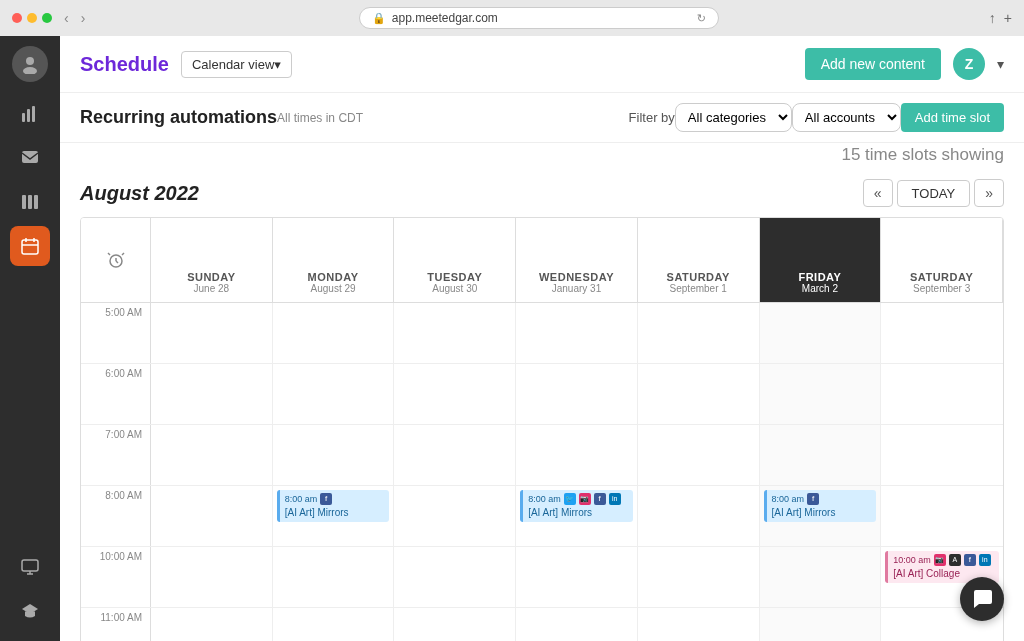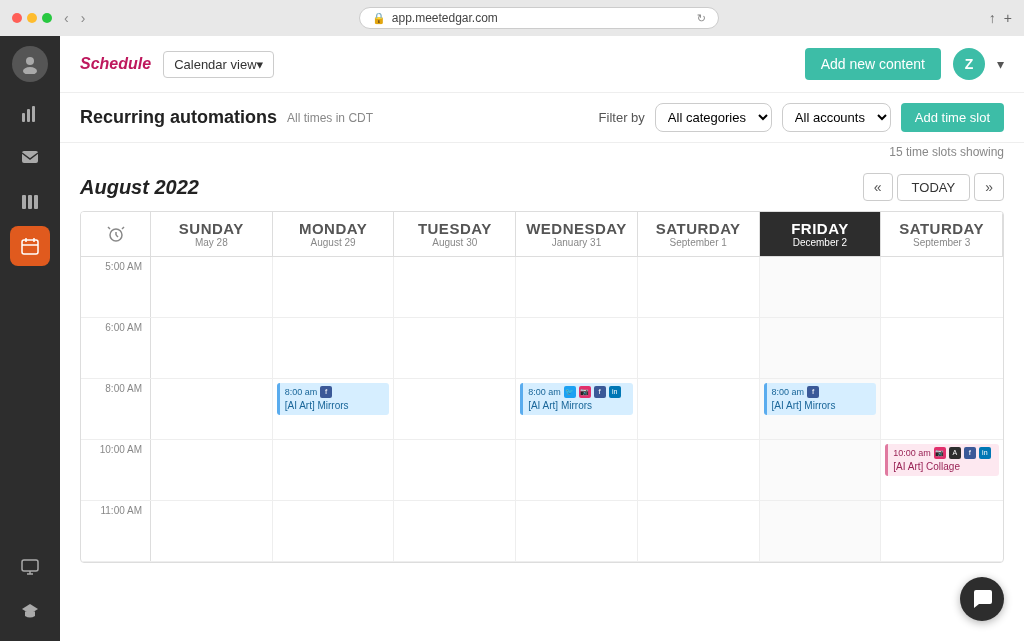--- a/index.html
+++ b/index.html
@@ -47,24 +47,23 @@
 
     
     .header {
       display: flex;
       align-items: center;
       padding: 12px 20px;
       border-bottom: 1px solid #eee;
       gap: 12px;
     }
     .header-title {
-      font-size: 16px;
+      font-size: 20px;
       font-weight: 600;
-      color: #be185d;
-      font-style: italic;
+      color: #6d28d9;
     }
     .calendar-view-btn {
       display: flex;
       align-items: center;
       border: 1px solid #ccc;
       background: #fff;
       border-radius: 4px;
       padding: 5px 10px;
       font-size: 13px;
       cursor: pointer;
@@ -99,21 +98,20 @@
       color: #555;
       font-size: 14px;
     }
 
     
     .automations-bar {
       display: flex;
       align-items: center;
       padding: 10px 20px;
       border-bottom: 1px solid #eee;
-      gap: 10px;
     }
     .automations-title {
       font-size: 18px;
       font-weight: 600;
       color: #222;
     }
     .timezone-label {
       font-size: 12px;
       color: #888;
     }
@@ -202,24 +200,25 @@
     .cal-header-cell {
       padding: 8px 6px;
       text-align: center;
       font-size: 11px;
       font-weight: 600;
       color: #555;
       border-right: 1px solid #ddd;
       border-bottom: 1px solid #ddd;
     }
     .cal-header-cell .day-name {
-      font-size: 15px;
+      font-size: 11px;
       font-weight: 600;
       letter-spacing: 0.5px;
       color: #555;
+      margin-top: 45px;
     }
     .cal-header-cell .day-date {
       font-size: 10px;
       color: #888;
       font-weight: normal;
     }
     .cal-header-cell.friday-active {
       background: #2d2d2d;
       color: #fff;
     }
@@ -466,21 +465,21 @@
         <div style="flex:1;"></div>
         <span class="filter-label">Filter by</span>
         <select class="filter-select">
           <option>All categories</option>
         </select>
         <select class="filter-select">
           <option>All accounts</option>
         </select>
         <button class="add-timeslot-btn">Add time slot</button>
       </div>
-      <div style="text-align:right; padding: 2px 20px 2px; font-size:12px; color:#888;">15 time slots showing</div>
+      <div style="text-align:right; padding: 2px 20px 2px; font-size:17px; color:#888;">15 time slots showing</div>
 
       <div class="calendar-section">
 
         <div class="month-nav">
           <span class="month-title">August 2022</span>
           <div class="nav-controls">
             <button class="nav-btn">«</button>
             <button class="today-btn">TODAY</button>
             <button class="nav-btn">»</button>
           </div>
@@ -493,41 +492,41 @@
               <svg width="18" height="18" viewBox="0 0 18 18" fill="none" stroke="#888" stroke-width="1.5">
                 <circle cx="9" cy="10" r="6"></circle>
                 <line x1="9" y1="7" x2="9" y2="10"></line>
                 <line x1="9" y1="10" x2="11" y2="12"></line>
                 <line x1="3" y1="4" x2="1" y2="2"></line>
                 <line x1="15" y1="4" x2="17" y2="2"></line>
               </svg>
             </div>
             <div class="cal-header-cell">
               <div class="day-name">SUNDAY</div>
-              <div class="day-date">May 28</div>
+              <div class="day-date">June 28</div>
             </div>
             <div class="cal-header-cell">
               <div class="day-name">MONDAY</div>
               <div class="day-date">August 29</div>
             </div>
             <div class="cal-header-cell">
               <div class="day-name">TUESDAY</div>
               <div class="day-date">August 30</div>
             </div>
             <div class="cal-header-cell">
               <div class="day-name">WEDNESDAY</div>
               <div class="day-date">January 31</div>
             </div>
             <div class="cal-header-cell">
               <div class="day-name">SATURDAY</div>
               <div class="day-date">September 1</div>
             </div>
             <div class="cal-header-cell friday-active">
               <div class="day-name">FRIDAY</div>
-              <div class="day-date">December 2</div>
+              <div class="day-date">March 2</div>
             </div>
             <div class="cal-header-cell">
               <div class="day-name">SATURDAY</div>
               <div class="day-date">September 3</div>
             </div>
           </div>
 
           <div class="cal-body-row">
             <div class="cal-time-cell">5:00 AM</div>
             <div class="cal-day-cell"></div>
@@ -543,20 +542,30 @@
             <div class="cal-time-cell">6:00 AM</div>
             <div class="cal-day-cell"></div>
             <div class="cal-day-cell"></div>
             <div class="cal-day-cell"></div>
             <div class="cal-day-cell"></div>
             <div class="cal-day-cell"></div>
             <div class="cal-day-cell friday-col"></div>
             <div class="cal-day-cell"></div>
           </div>
 
+          <div class="cal-body-row">
+            <div class="cal-time-cell">7:00 AM</div>
+            <div class="cal-day-cell"></div>
+            <div class="cal-day-cell"></div>
+            <div class="cal-day-cell"></div>
+            <div class="cal-day-cell"></div>
+            <div class="cal-day-cell"></div>
+            <div class="cal-day-cell friday-col"></div>
+            <div class="cal-day-cell"></div>
+          </div>
 
           <div class="cal-body-row">
             <div class="cal-time-cell">8:00 AM</div>
             <div class="cal-day-cell"></div>
             <div class="cal-day-cell">
               <div class="event-card blue">
                 <div class="event-time">
                   <span>8:00 am</span>
                   <span class="event-icon-sm fb-icon">f</span>
                 </div>

